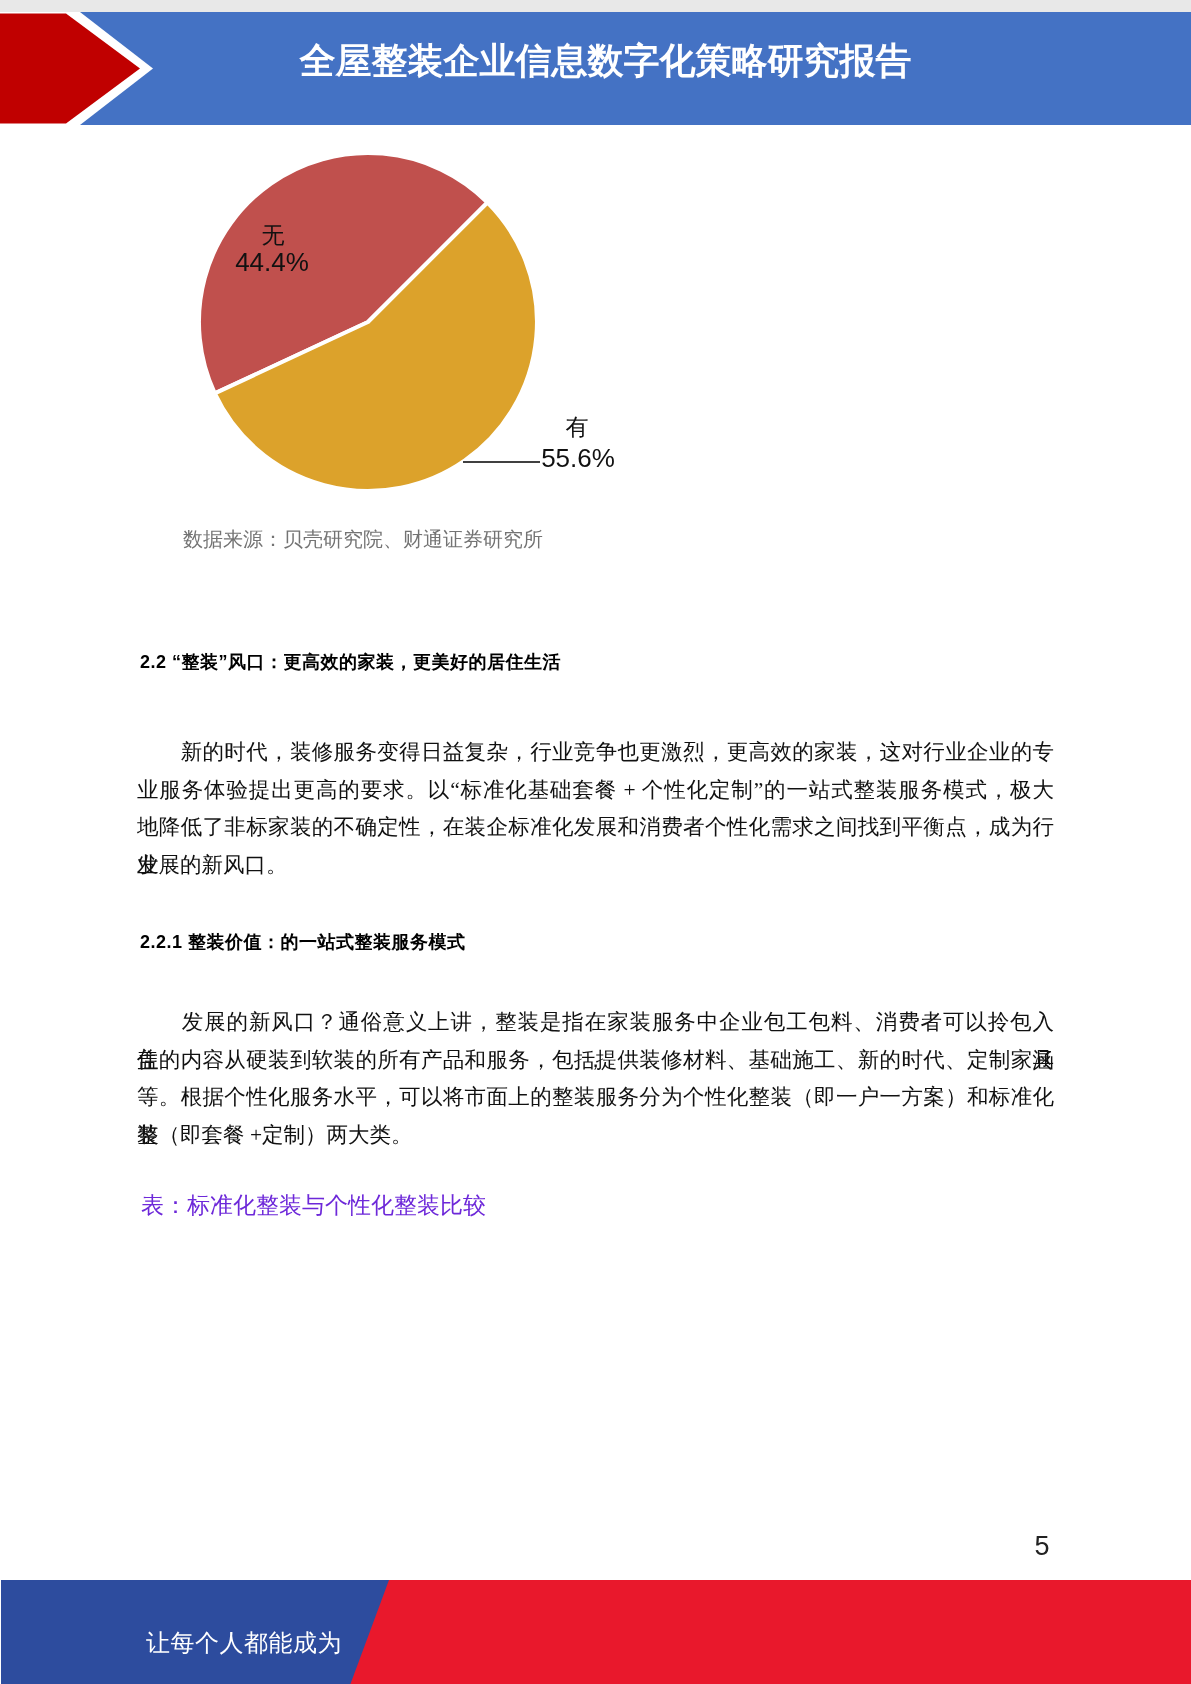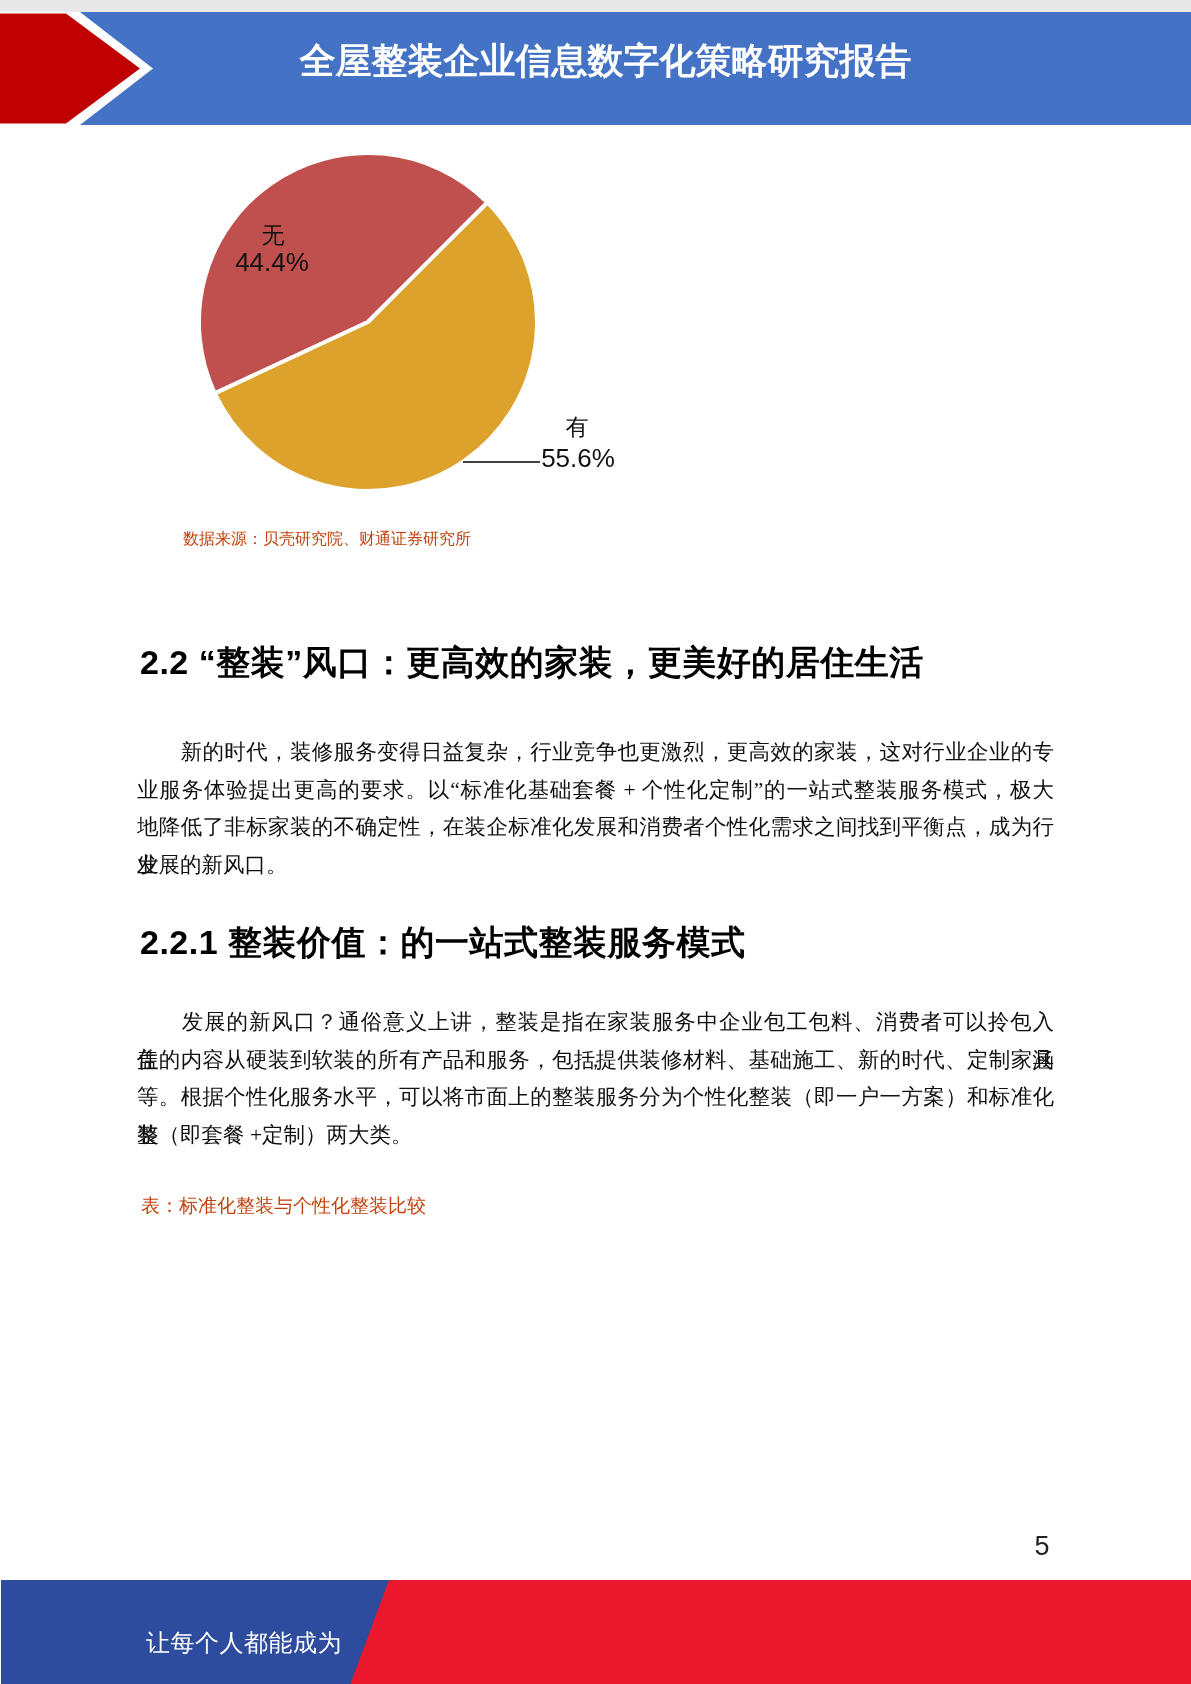--- a/index.html
+++ b/index.html
@@ -21,42 +21,42 @@
     font-family:"Liberation Sans","DejaVu Sans",sans-serif;
     font-weight:bold;font-size:36px;line-height:1.2;color:#ffffff;
     letter-spacing:0px;white-space:nowrap;
   }
   
   .chart{position:absolute;left:120px;top:125px;width:520px;height:370px;}
   .pie-cjk{font-family:"Liberation Serif","DejaVu Serif",serif;font-size:23px;fill:#111;}
   .pie-num{font-family:"Liberation Sans","DejaVu Sans",sans-serif;font-size:26px;fill:#111;}
   .src-note{
     position:absolute;left:183px;top:514px;
-    font-size:16px;line-height:26px;color:#c2410c;white-space:nowrap;
+    font-size:20px;line-height:26px;color:#737373;white-space:nowrap;
   }
   
   .sec-h{
     position:absolute;left:140px;
     font-family:"Liberation Sans","DejaVu Sans",sans-serif;
-    font-weight:bold;font-size:34px;line-height:34px;color:#000;
+    font-weight:bold;font-size:18px;line-height:34px;color:#000;
     white-space:nowrap;letter-spacing:0.5px;
   }
   .h22{top:633px;}
   .h221{top:913px;}
   .para{
     position:absolute;left:137px;width:917px;
     font-size:21.5px;line-height:37.5px;color:#111;
   }
   .para1{top:722px;}
   .para2{top:992px;}
   .pline{height:37.5px;}
   .pline.jl{text-align:justify;text-align-last:justify;}
   .tbl-caption{
     position:absolute;left:141px;top:1181px;
-    font-size:19px;line-height:26px;color:#c2410c;white-space:nowrap;
+    font-size:23px;line-height:26px;color:#6d28d9;white-space:nowrap;
   }
   .page-num{
     position:absolute;left:1020px;top:1519px;width:44px;
     text-align:center;
     font-family:"Liberation Sans","DejaVu Sans",sans-serif;
     font-size:27px;color:#222;
   }
   
   .ftr{position:absolute;left:1px;top:1568px;width:1191px;height:116px;background:#E9182C;}
   .ftr svg{position:absolute;left:0;top:0;}

